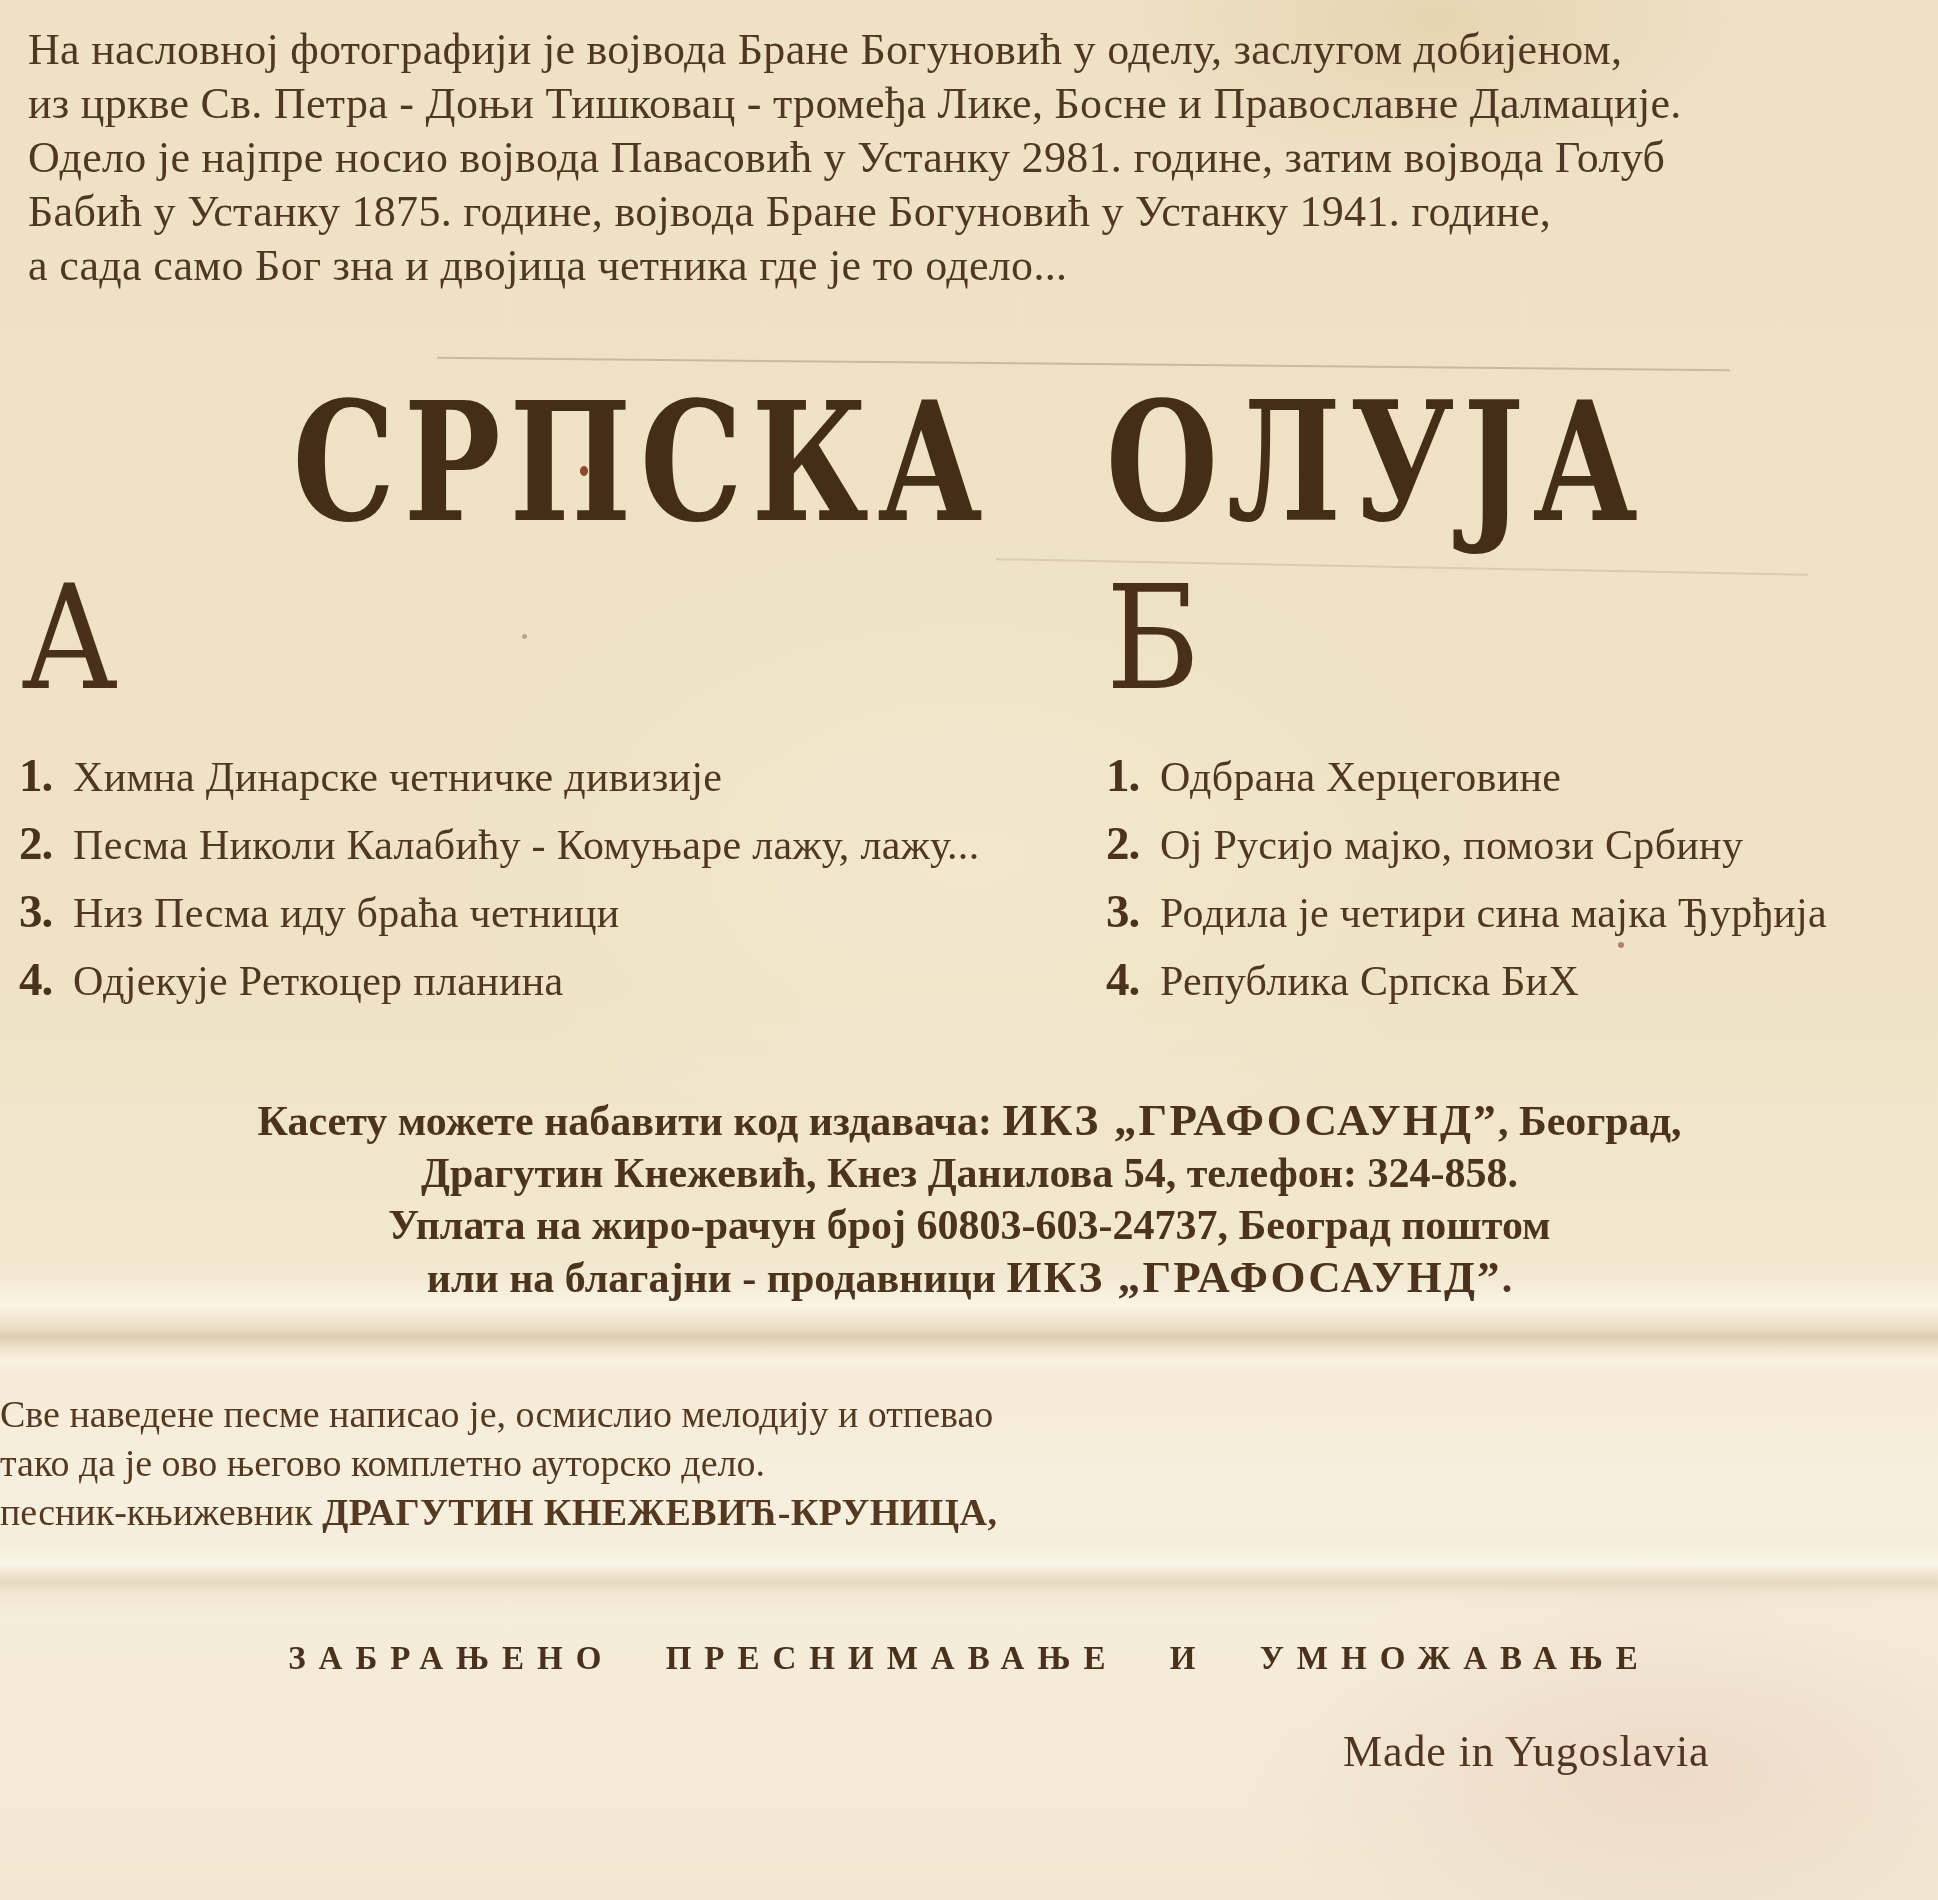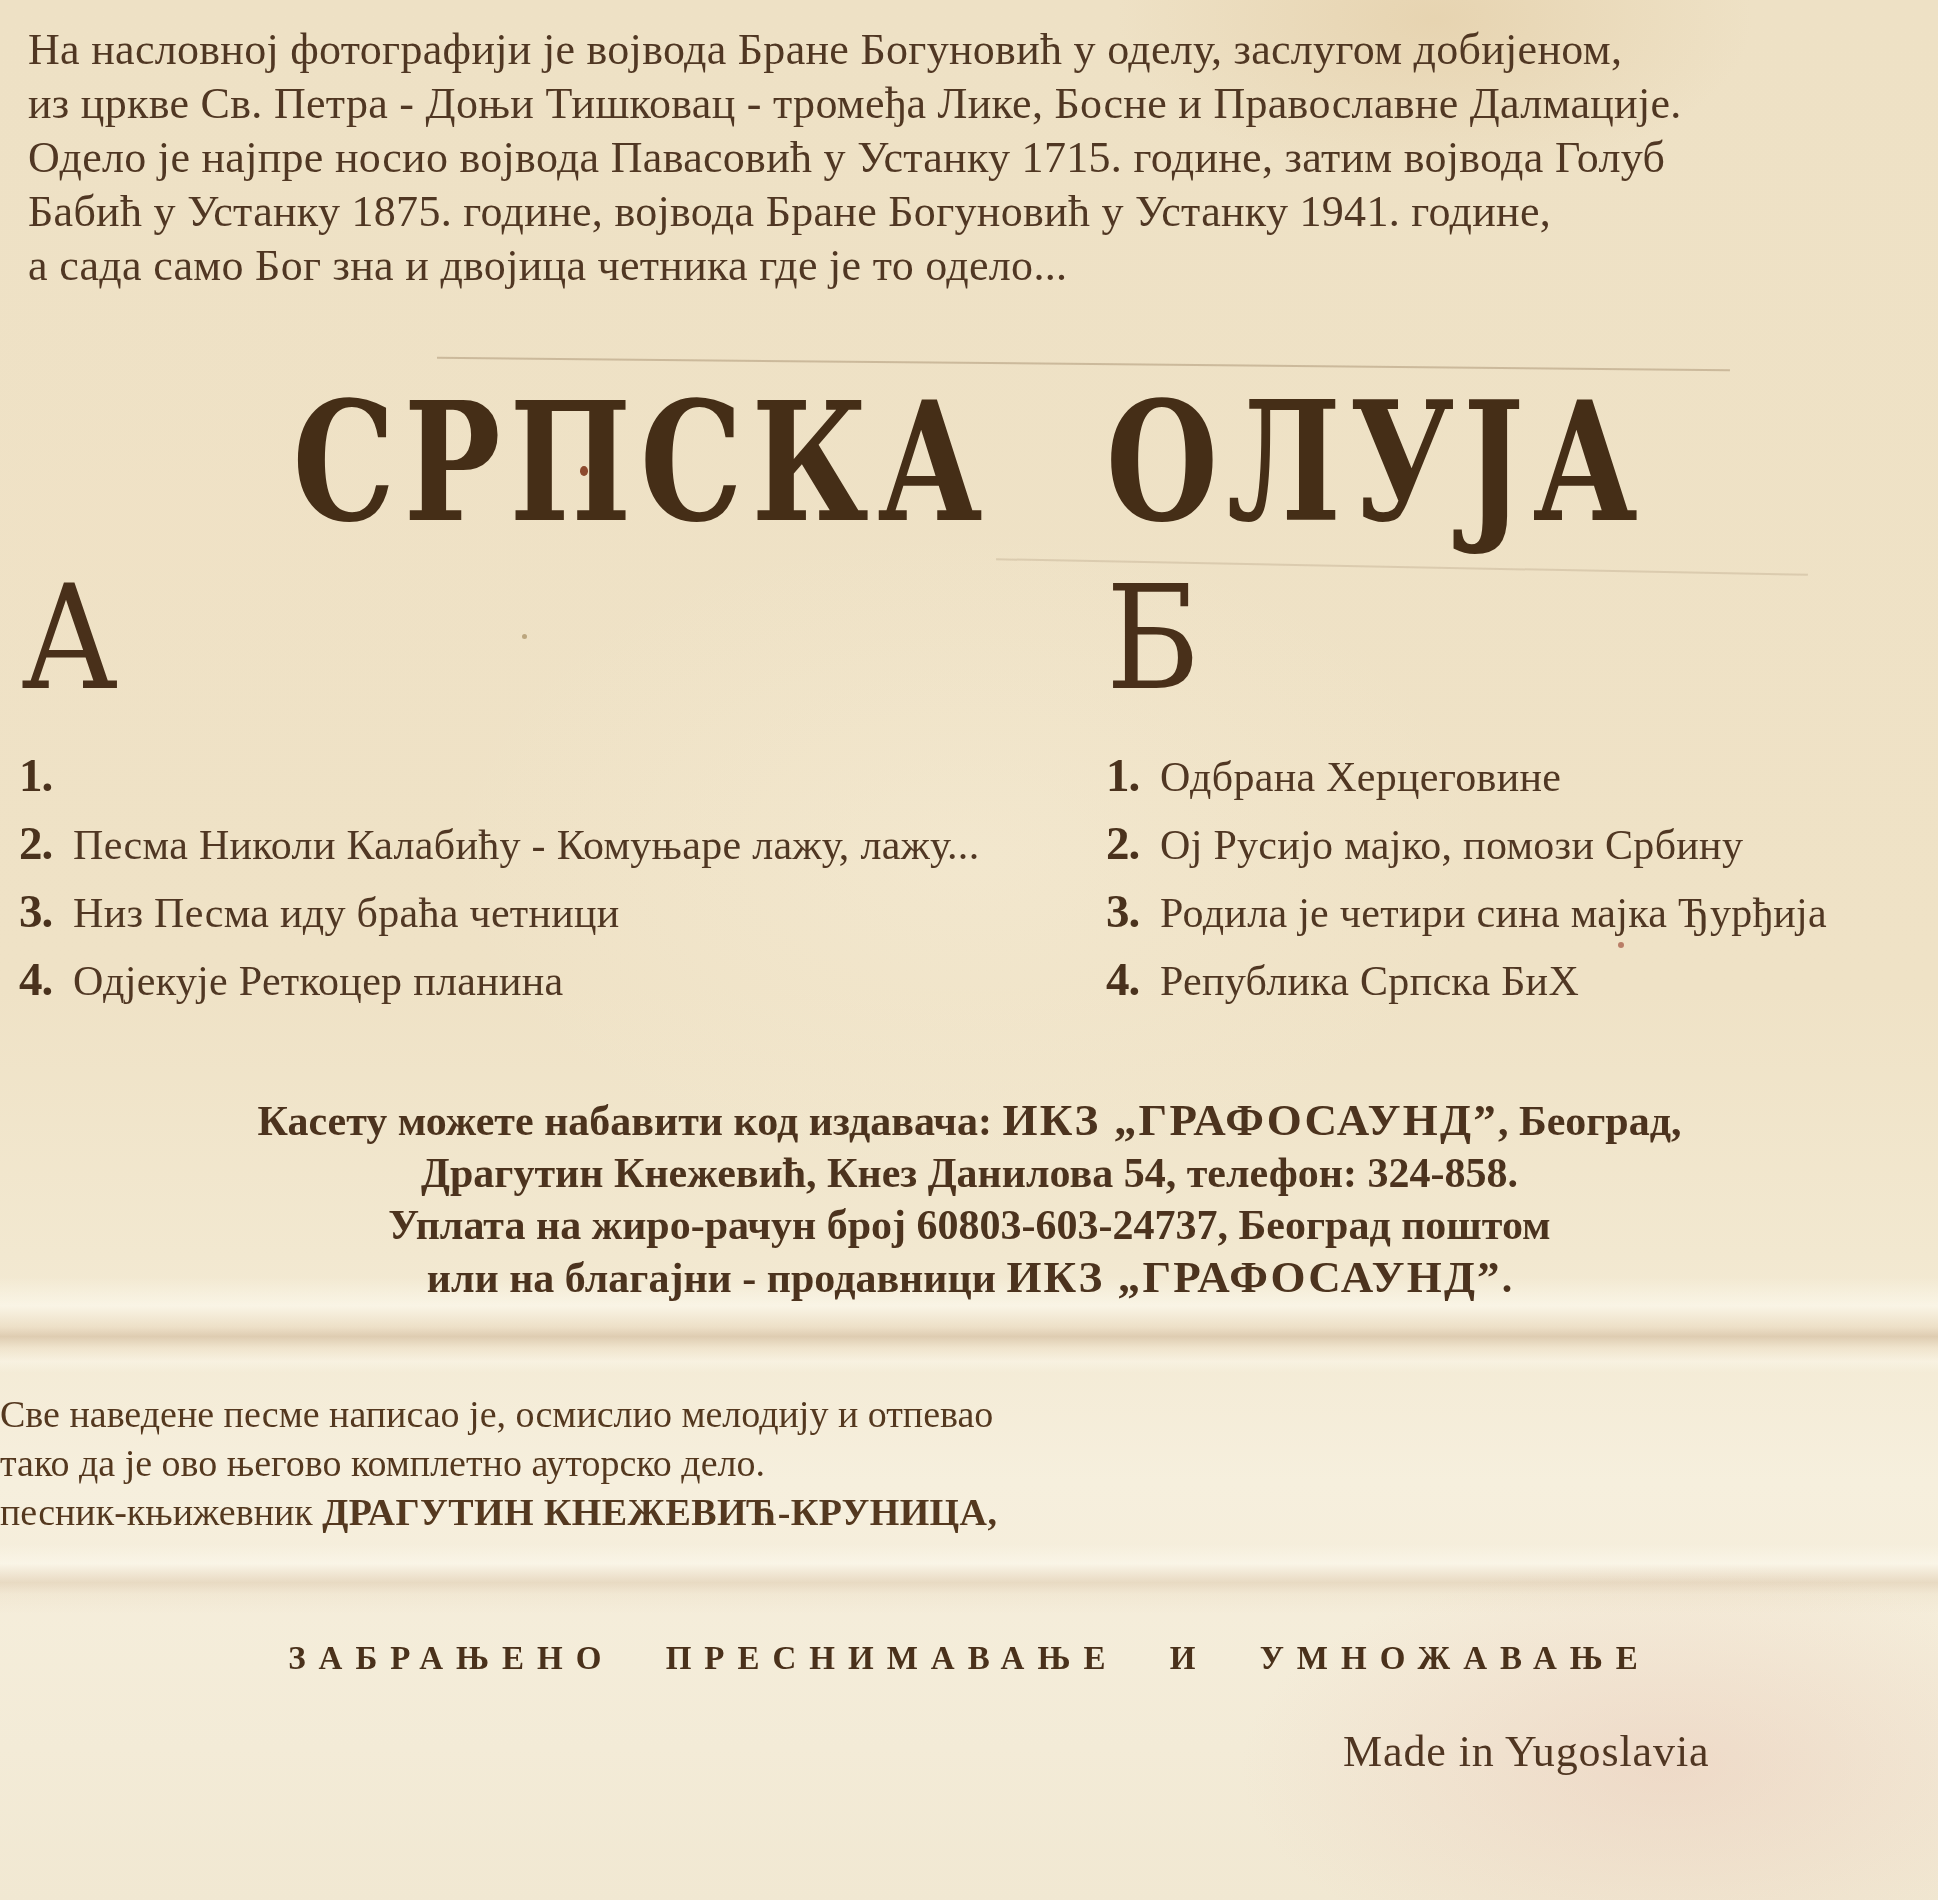--- a/index.html
+++ b/index.html
@@ -127,31 +127,32 @@
   <div class="crease fold-2"></div>
   <div class="scratch s1"></div>
   <div class="scratch s2"></div>
   <div class="speck k1"></div>
   <div class="speck k2"></div>
   <div class="speck k3"></div>
 
   <div class="intro">
     <div>На насловној фотографији је војвода Бране Богуновић у оделу, заслугом добијеном,</div>
     <div>из цркве Св. Петра - Доњи Тишковац - тромеђа Лике, Босне и Православне Далмације.</div>
-    <div>Одело је најпре носио војвода Павасовић у Устанку 1715. године, затим војвода Голуб</div>
+    <div>Одело је најпре носио војвода Павасовић у Устанку 2981. године, затим војвода Голуб</div>
     <div>Бабић у Устанку 1875. године, војвода Бране Богуновић у Устанку 1941. године,</div>
     <div>а сада само Бог зна и двојица четника где је то одело...</div>
   </div>
 
   <div class="album-title">СРПСКА ОЛУЈА</div>
 
   <div class="side-label a">А</div>
   <ul class="track-list a">
     <li class="track-row">
       <span class="track-number">1.</span>
+      <span class="track-title">Химна Динарске четничке дивизије</span>
     </li>
     <li class="track-row">
       <span class="track-number">2.</span>
       <span class="track-title">Песма Николи Калабићу - Комуњаре лажу, лажу...</span>
     </li>
     <li class="track-row">
       <span class="track-number">3.</span>
       <span class="track-title">Низ Песма иду браћа четници</span>
     </li>
     <li class="track-row">

